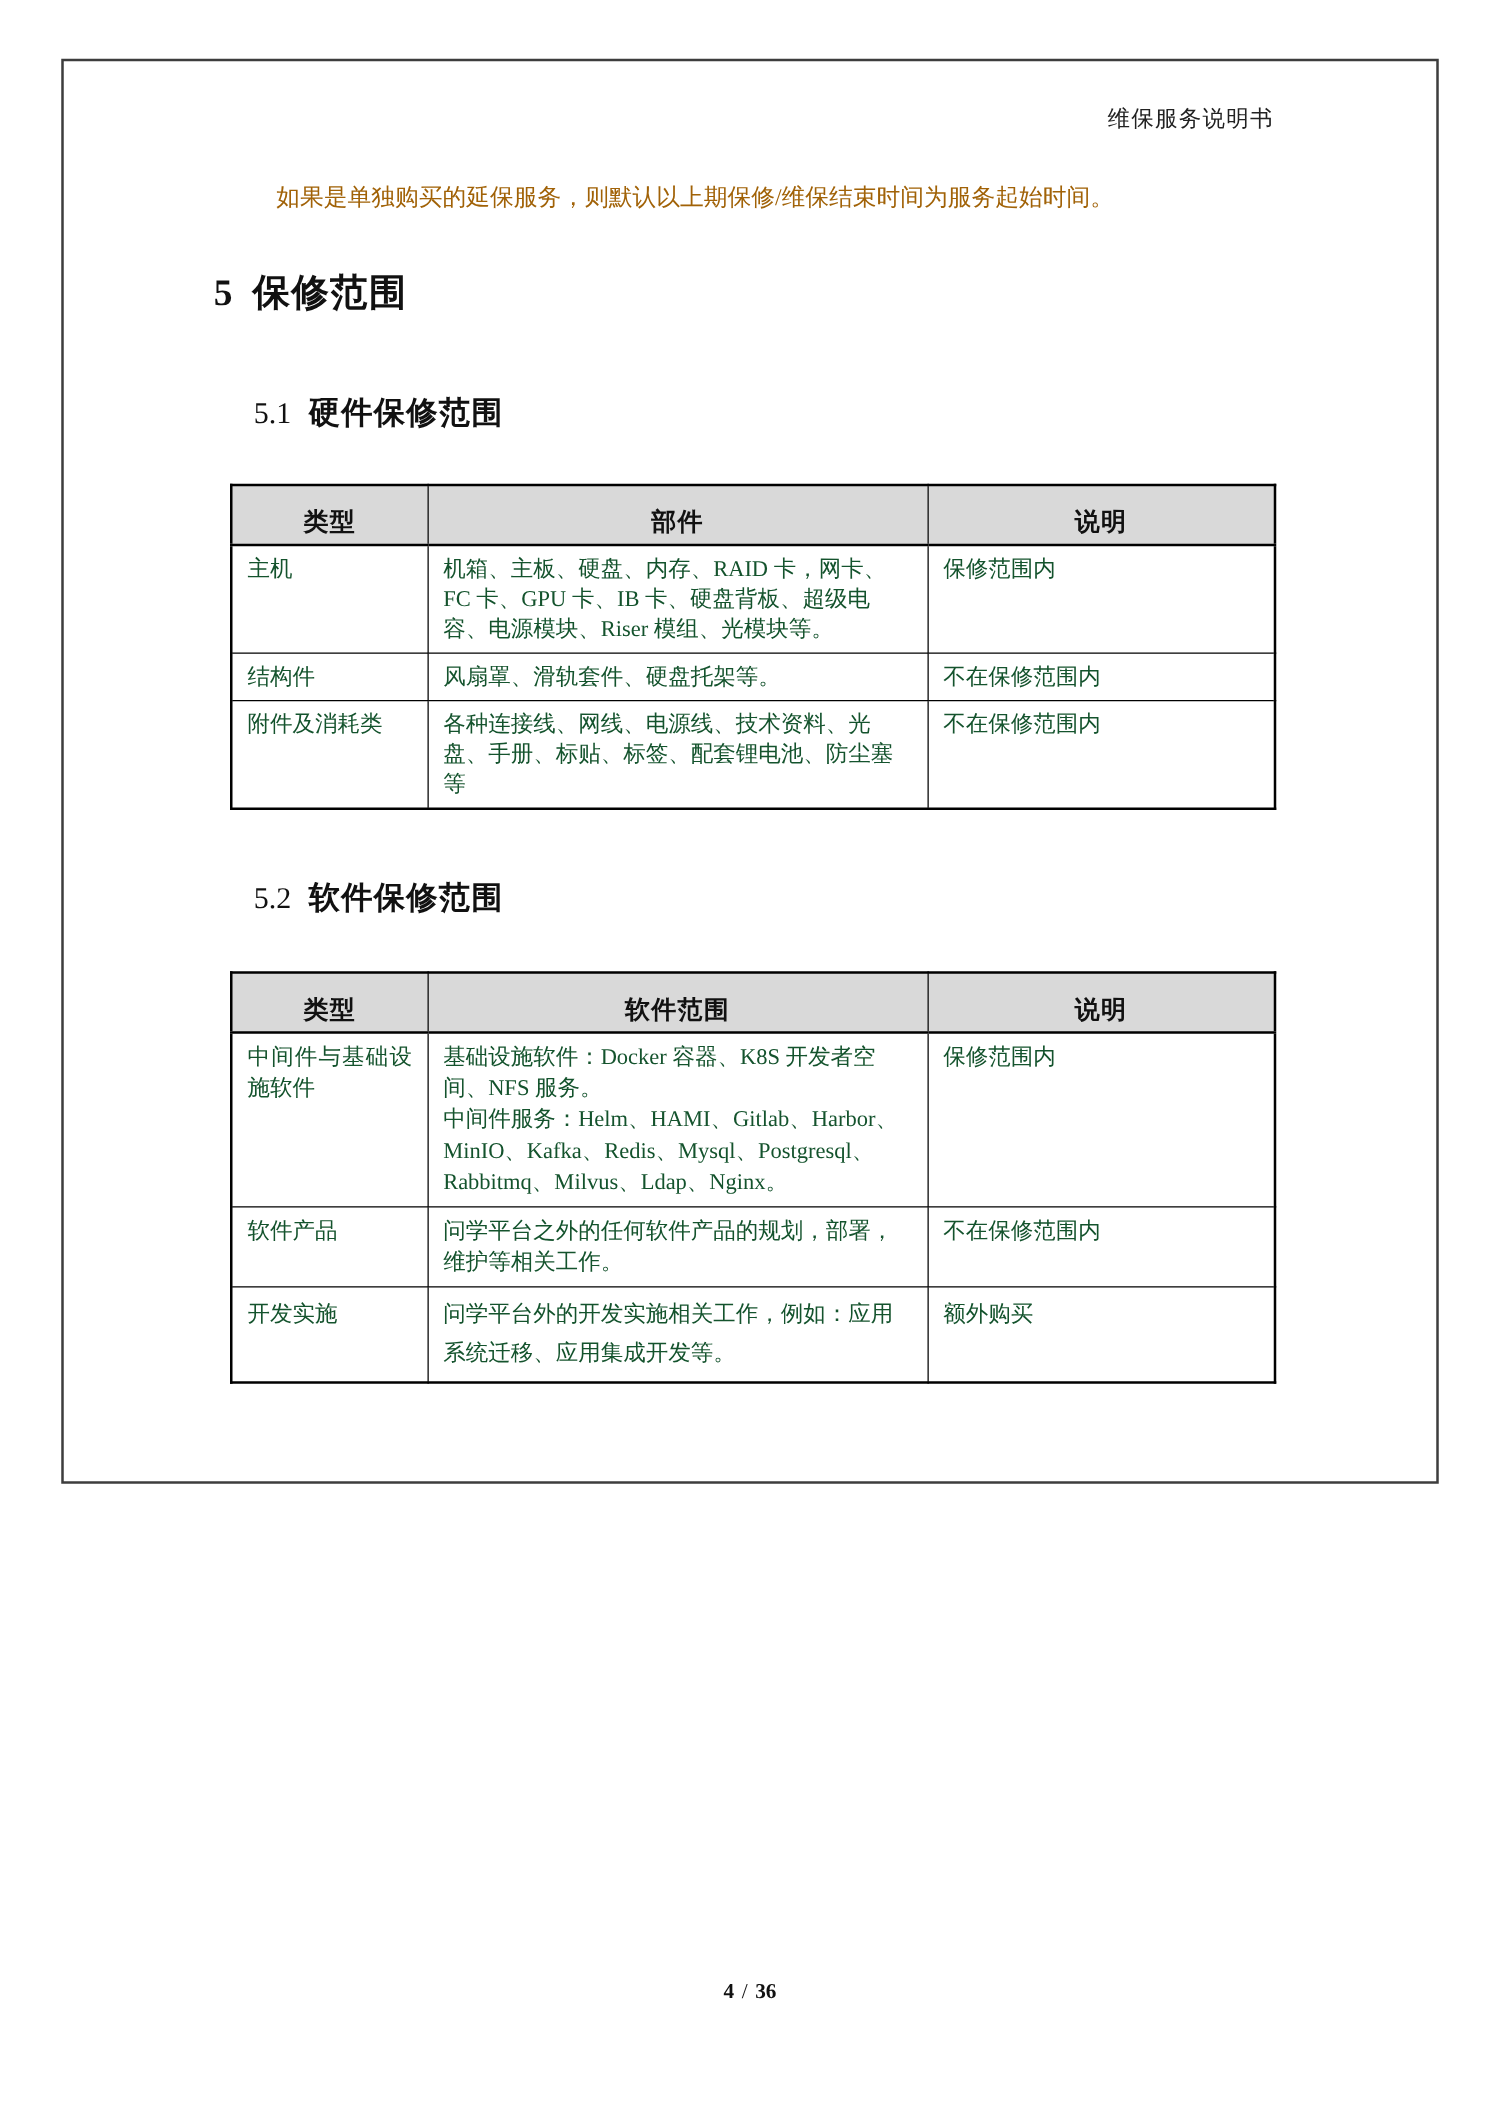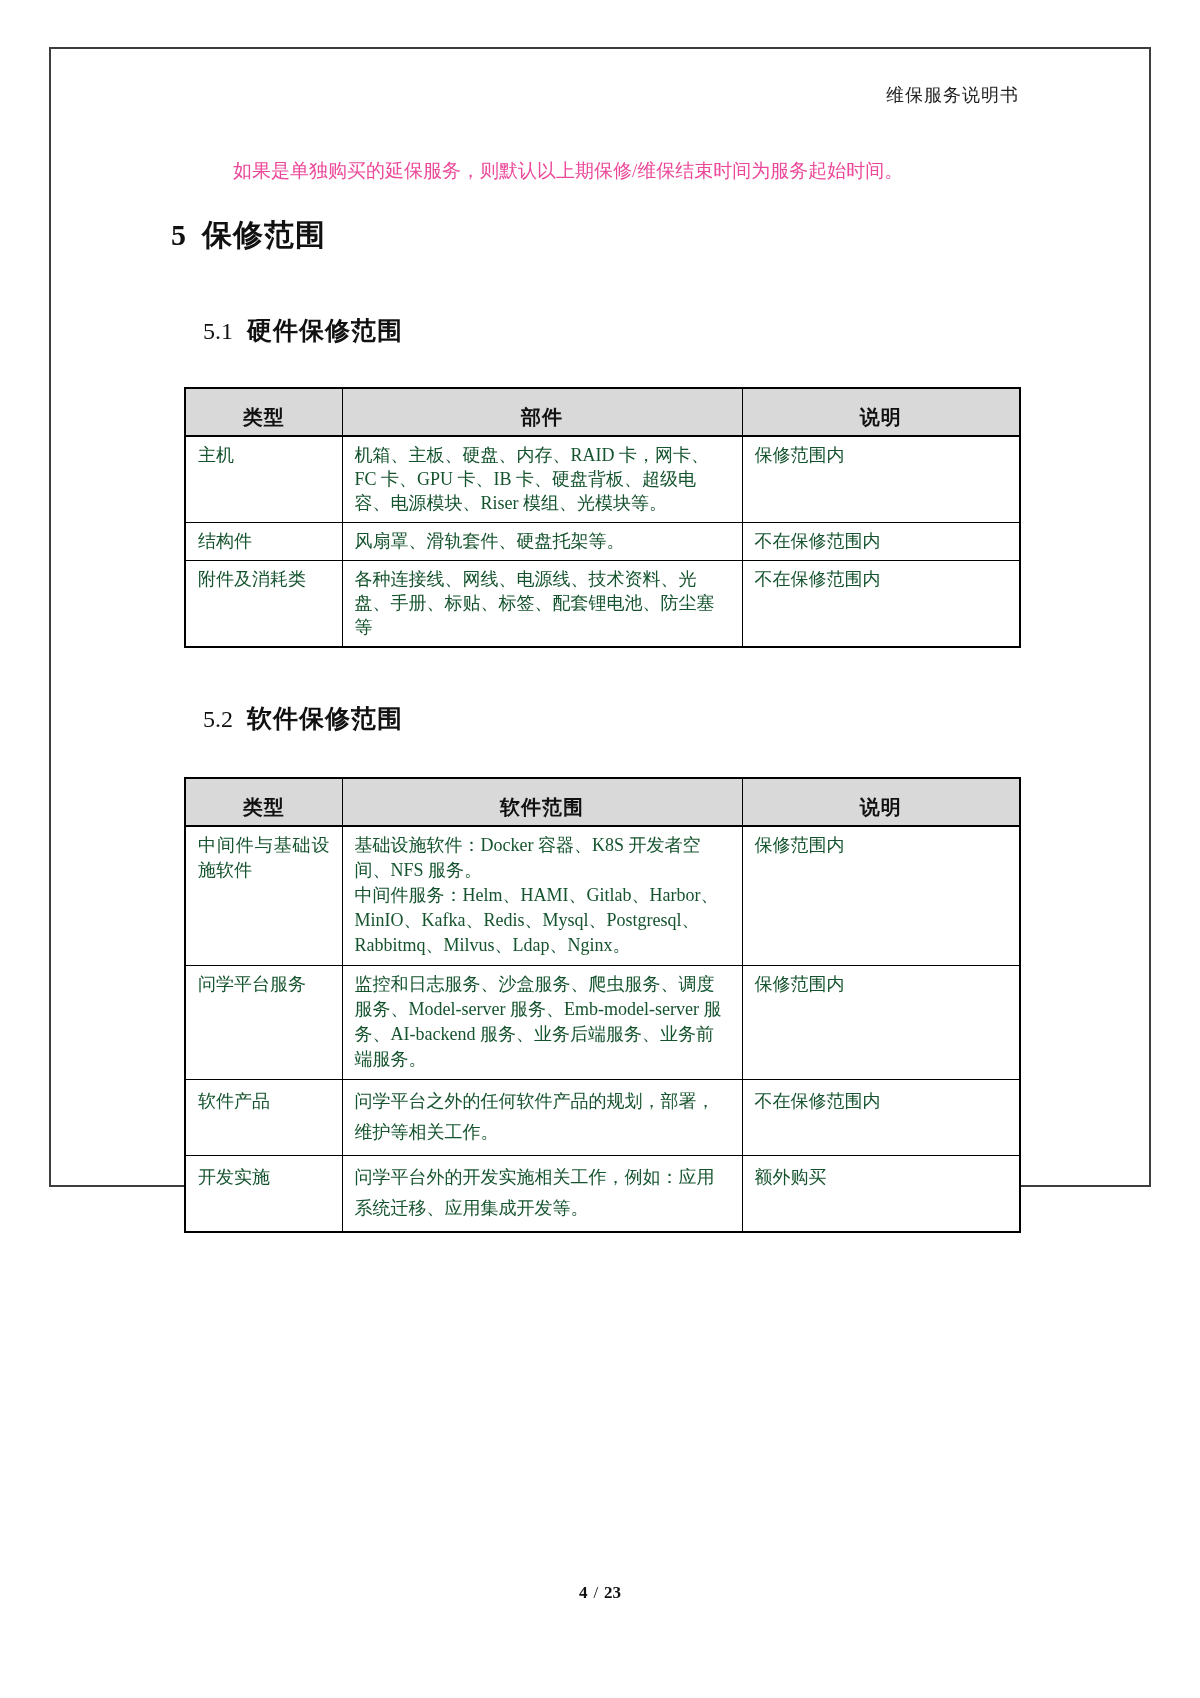--- a/index.html
+++ b/index.html
@@ -18,21 +18,21 @@
     box-sizing:border-box;
     border:2px solid #3d3d3d;
     background:#ffffff;
   }
   .doc-header{
     position:absolute;top:34px;right:130px;
     font-size:18px;letter-spacing:1px;color:#222;
   }
   .intro{
     position:absolute;top:95px;left:120px;right:130px;
-    margin:12px;font-size:19px;line-height:30px;text-indent:50px;color:#ec4899;
+    margin:0;font-size:19px;line-height:30px;text-indent:50px;color:#a16207;
   }
   h1.sec{
     position:absolute;top:166px;left:120px;margin:0;
     font-size:30px;line-height:40px;font-weight:bold;
   }
   h1.sec .h-num{font-family:"Liberation Serif","DejaVu Serif",serif;margin-right:16px;font-weight:bold;}
   h1.sec .h-cn{font-family:"Liberation Sans","DejaVu Sans",sans-serif;font-weight:bold;letter-spacing:1px;}
   h2.sec{
     position:absolute;left:152px;margin:0;
     font-size:25px;line-height:34px;font-weight:bold;
@@ -152,41 +152,34 @@
       <tbody>
           <tr>
             <td class="c-type">中间件与基础设施软件</td>
             <td class="c-content">
               <div class="para">基础设施软件：Docker 容器、K8S 开发者空间、NFS 服务。</div>
               <div class="para">中间件服务：Helm、HAMI、Gitlab、Harbor、MinIO、Kafka、Redis、Mysql、Postgresql、Rabbitmq、Milvus、Ldap、Nginx。</div>
             </td>
             <td class="c-note">保修范围内</td>
           </tr>
           <tr>
-            <td class="c-type">问学平台服务</td>
-            <td class="c-content">
-              <div class="para">监控和日志服务、沙盒服务、爬虫服务、调度服务、Model-server 服务、Emb-model-server 服务、AI-backend 服务、业务后端服务、业务前端服务。</div>
-            </td>
-            <td class="c-note">保修范围内</td>
-          </tr>
-          <tr>
             <td class="c-type">软件产品</td>
             <td class="c-content">
               <div class="para">问学平台之外的任何软件产品的规划，部署，维护等相关工作。</div>
             </td>
             <td class="c-note">不在保修范围内</td>
           </tr>
           <tr>
             <td class="c-type">开发实施</td>
             <td class="c-content">
               <div class="para">问学平台外的开发实施相关工作，例如：应用系统迁移、应用集成开发等。</div>
             </td>
             <td class="c-note">额外购买</td>
           </tr>
         </tbody>
     </table>
 
     <div class="footer">
-      <span>4</span><span class="sep">/</span><span>23</span>
+      <span>4</span><span class="sep">/</span><span>36</span>
     </div>
 
   </div>
 </div>
 
 </body></html>

